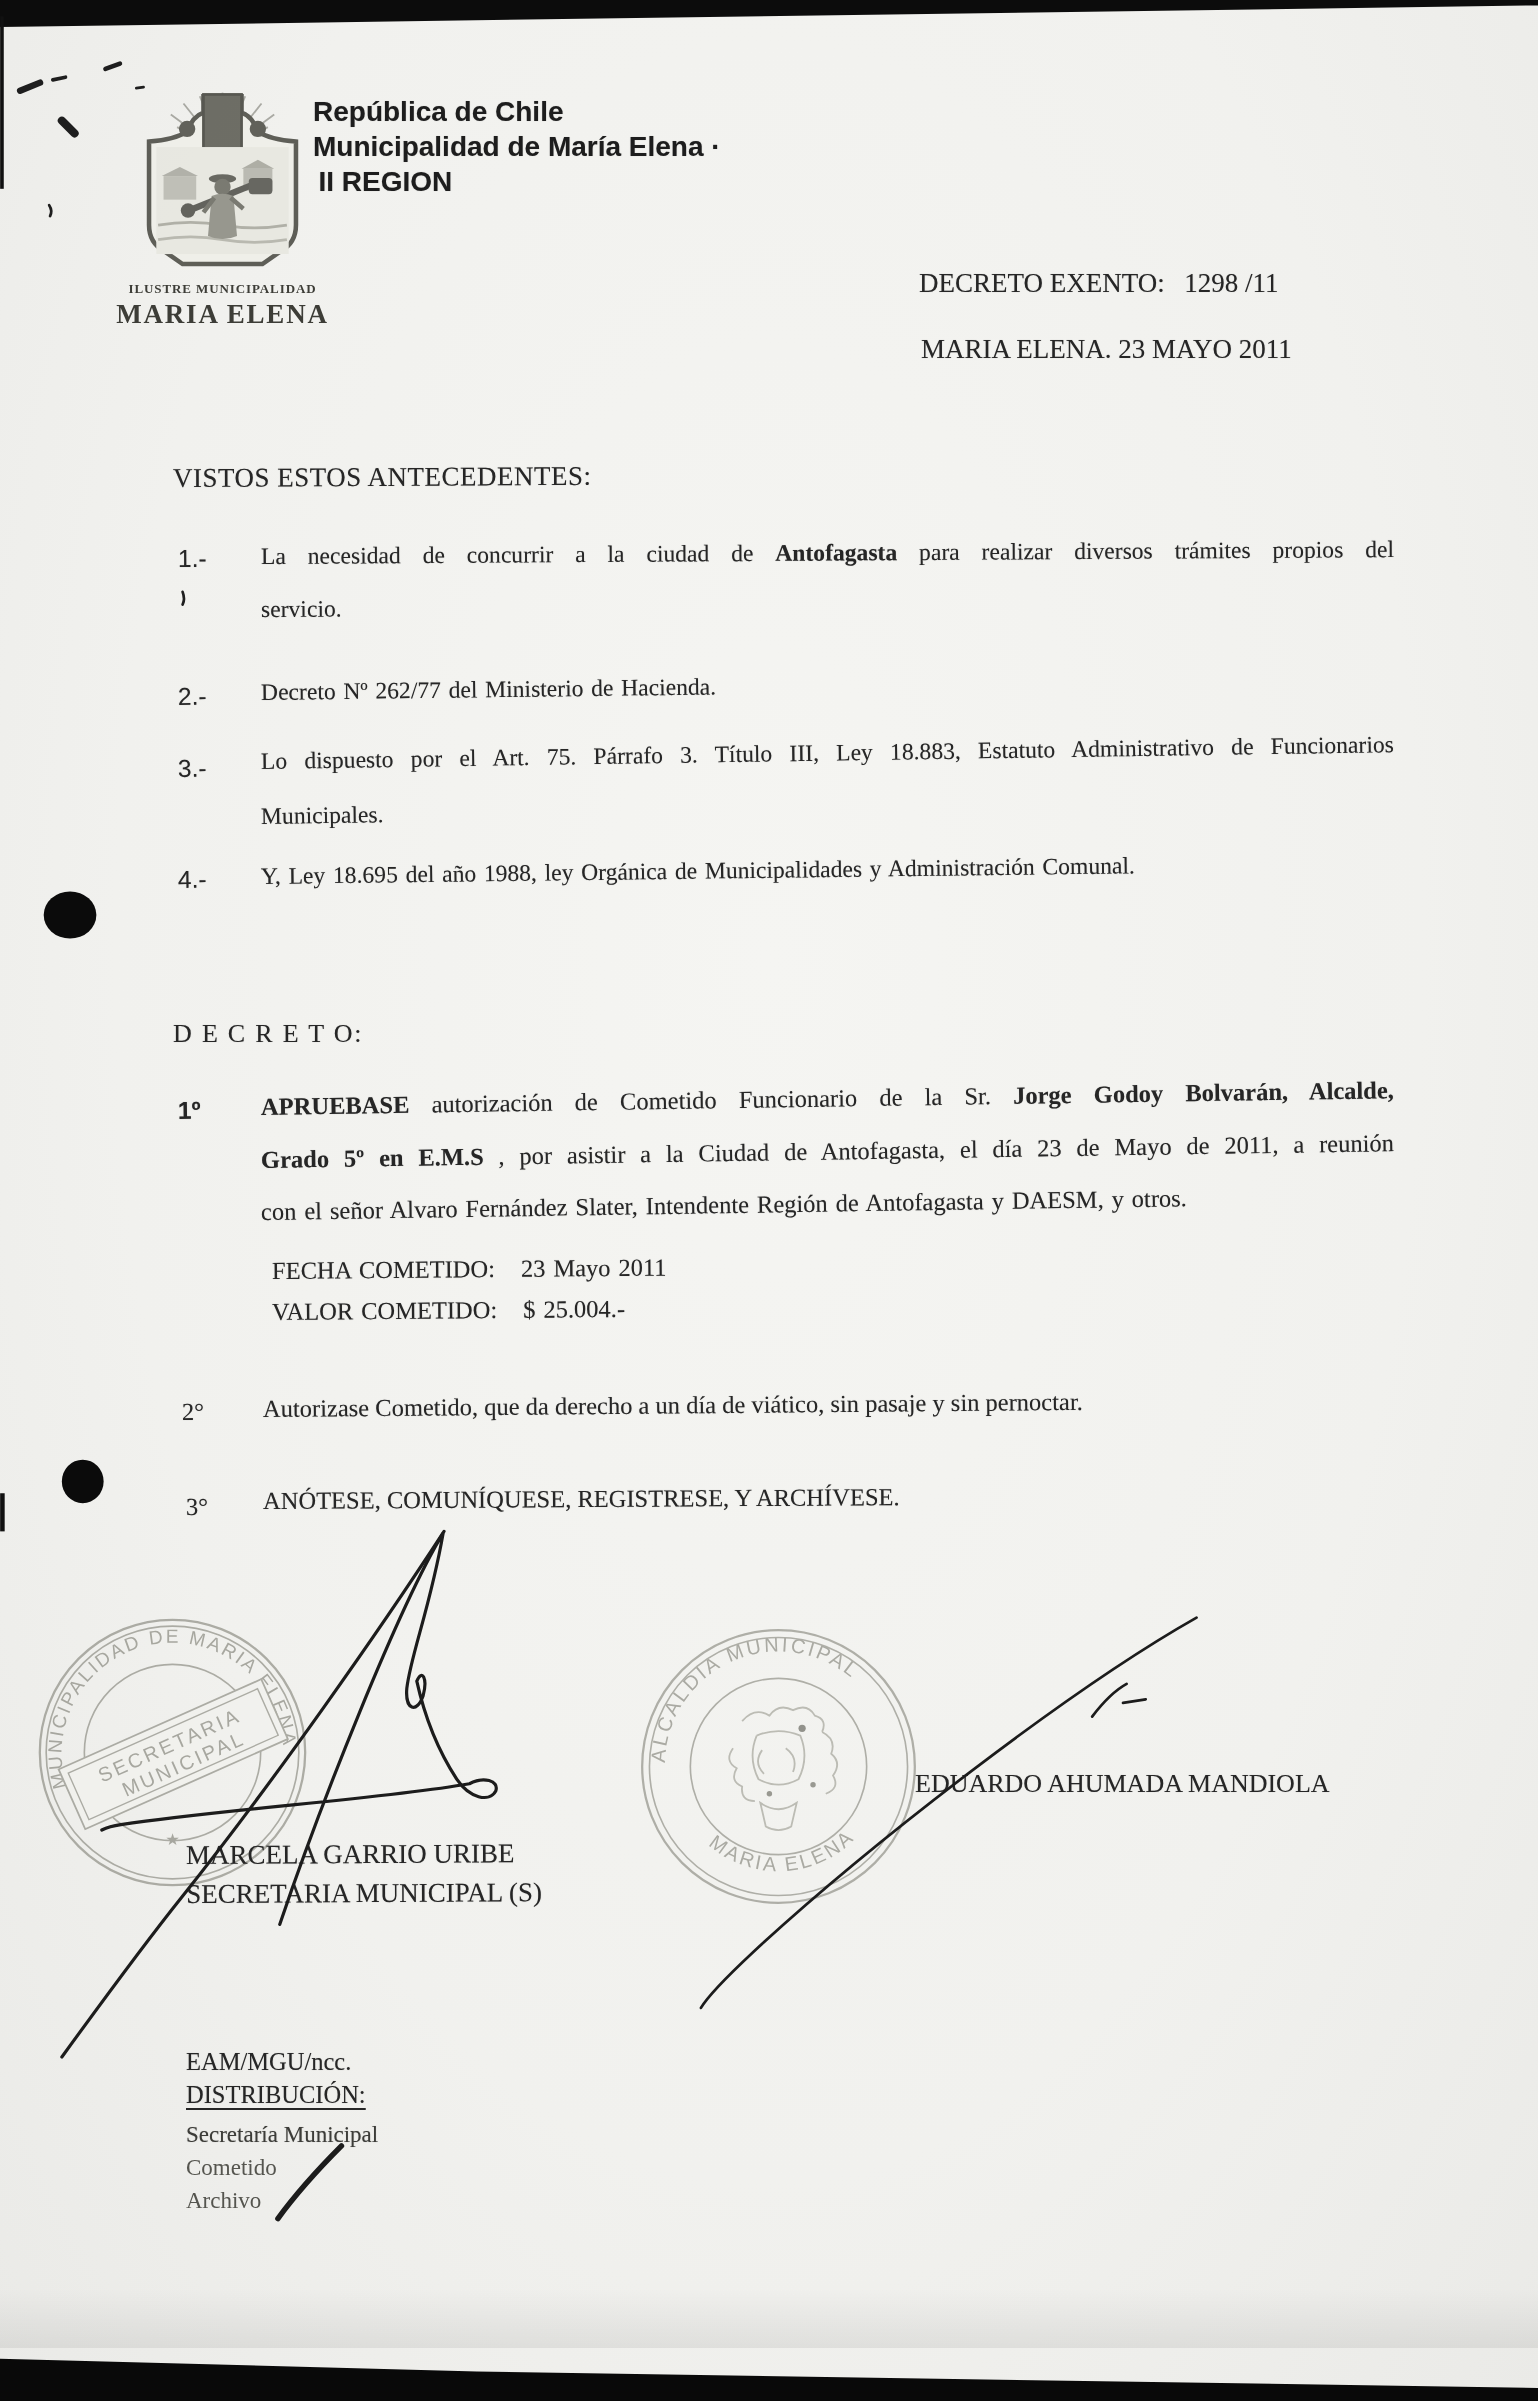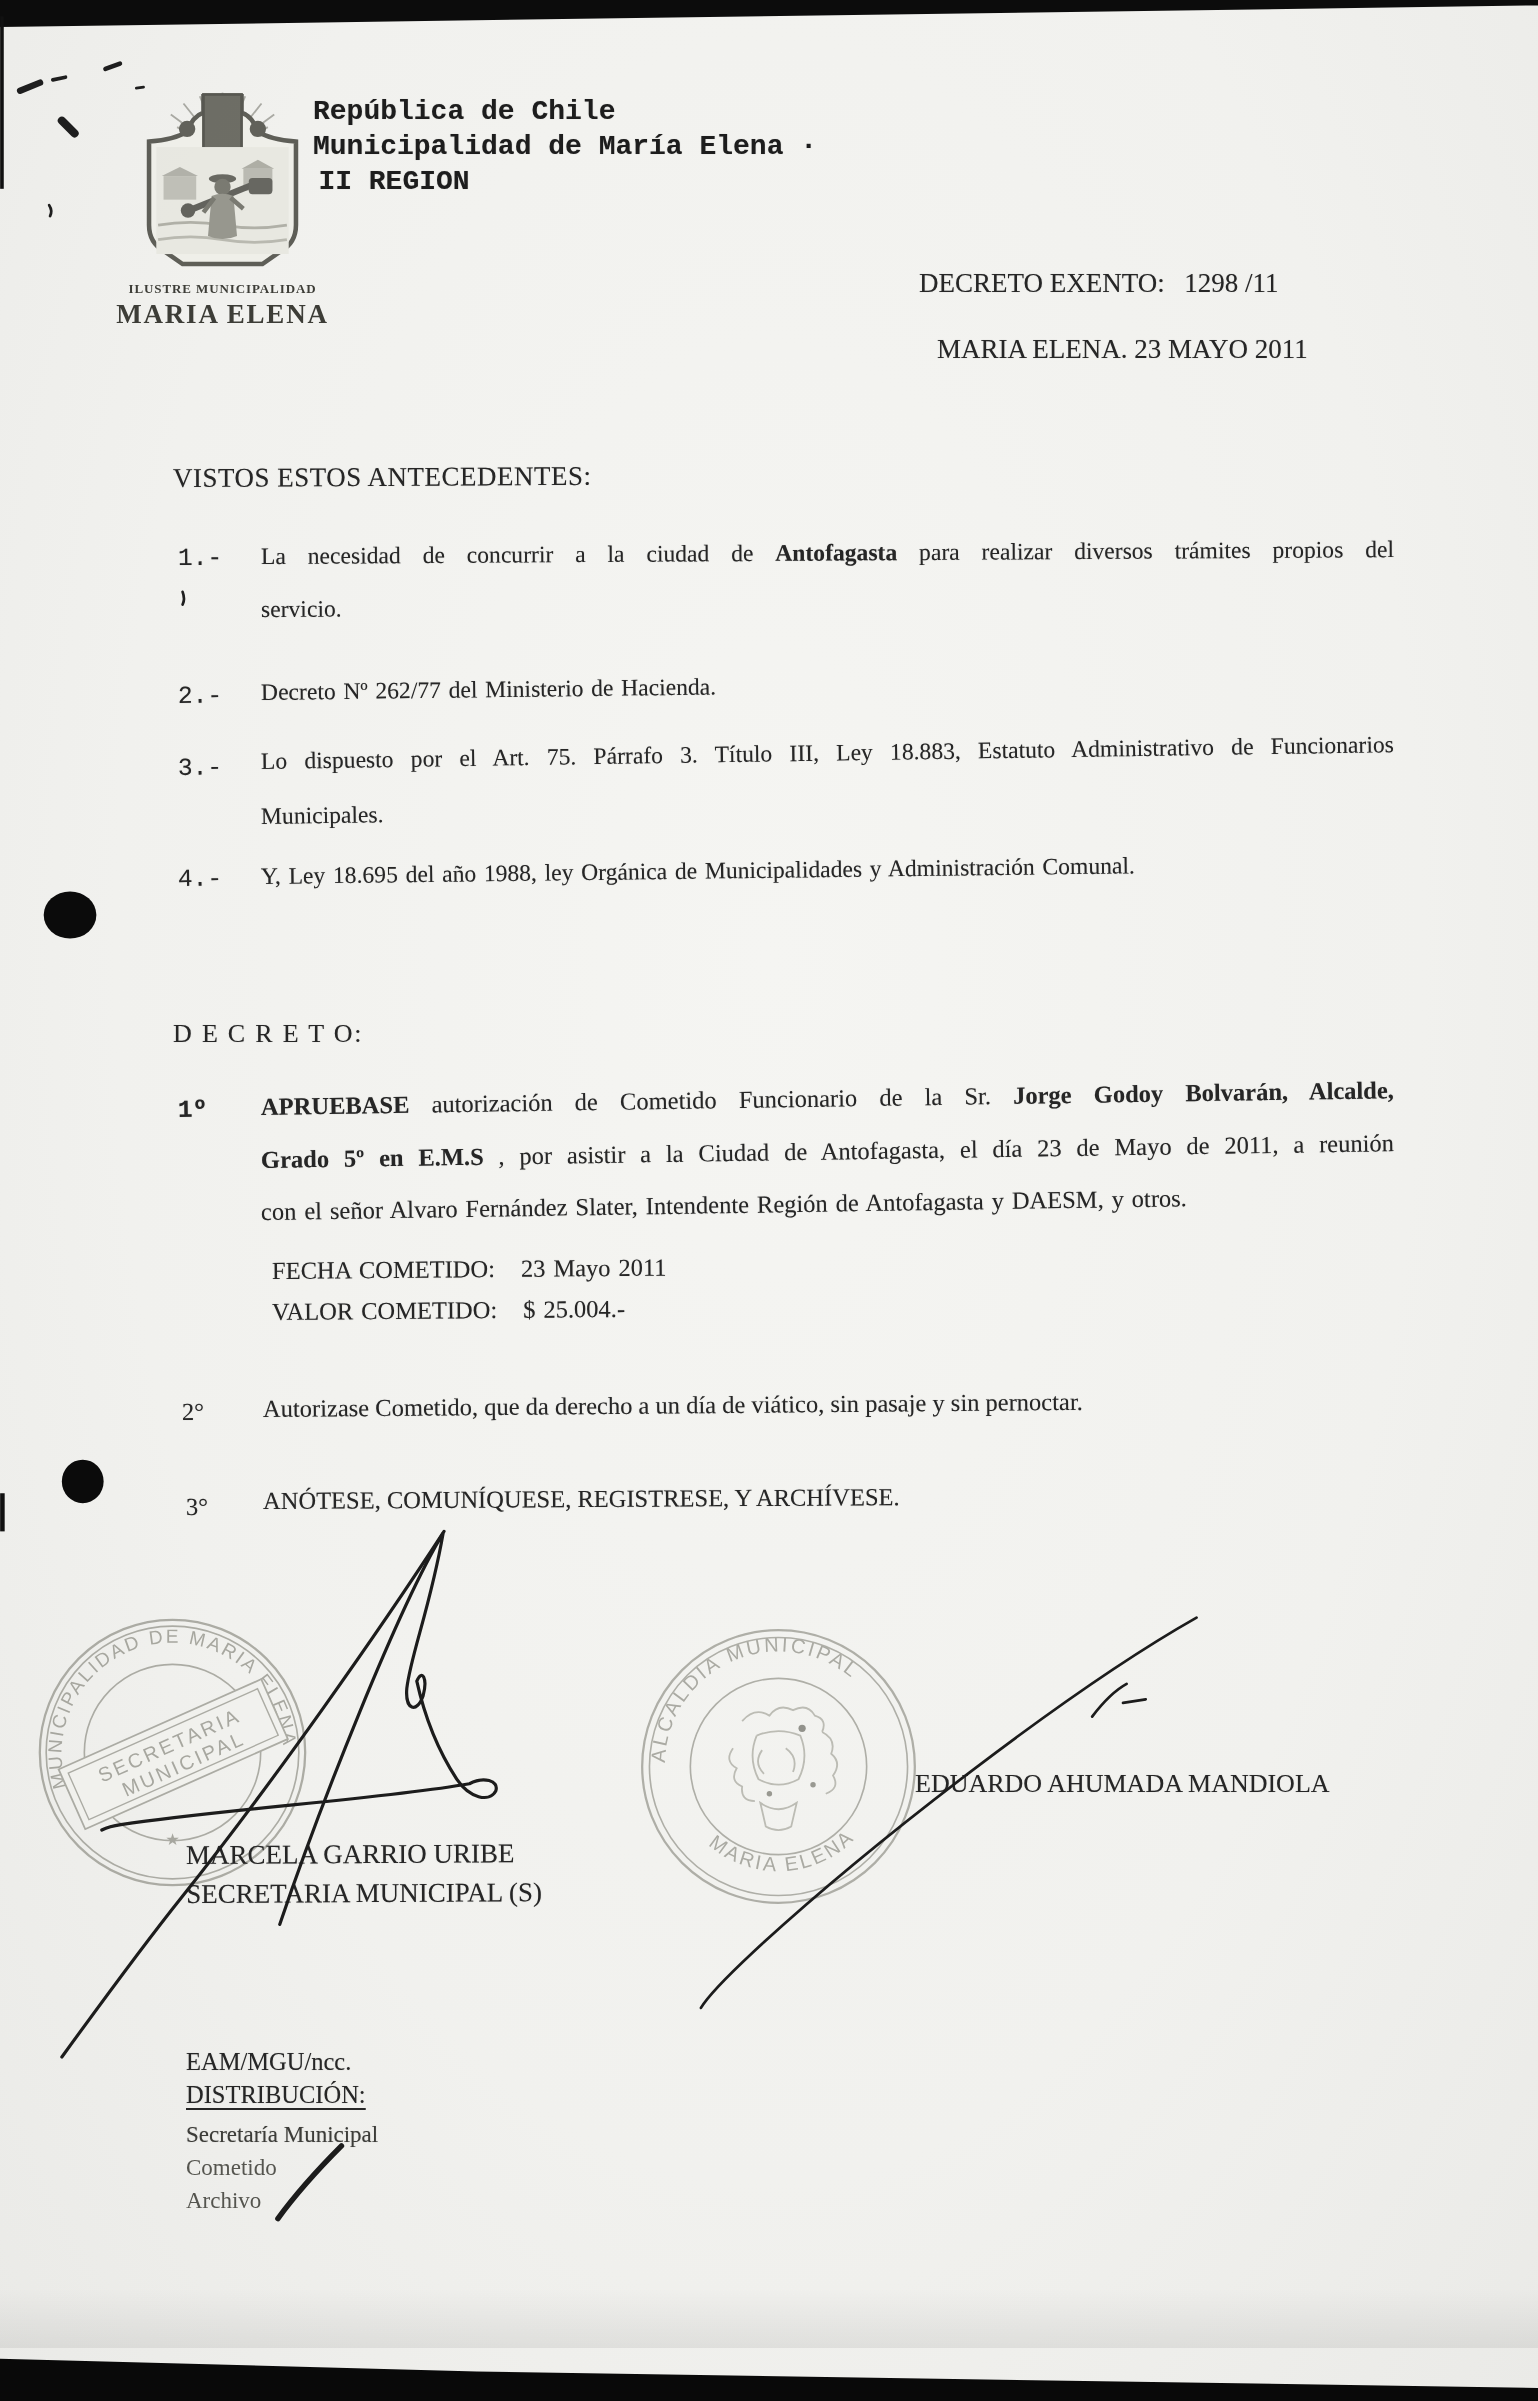--- a/index.html
+++ b/index.html
@@ -3,39 +3,39 @@
 <meta charset="utf-8">
 <style>
   html,body{margin:0;padding:0;background:#888;}
   .page{
     position:relative;width:1538px;height:2401px;overflow:hidden;
     background:radial-gradient(ellipse at 50% 40%, #f5f5f2 0%, #f1f1ee 60%, #eaeae7 100%);
     font-family:"Liberation Serif", "DejaVu Serif", serif;
   }
   .abs{position:absolute;}
   .ink{color:#262626;text-shadow:0 0 0.9px rgba(40,40,40,.35);}
-  .sans{font-family:Liberation Mono, monospace;}
+  .sans{font-family:Liberation Sans, sans-serif;}
   .serif{font-family:"Liberation Serif","DejaVu Serif",serif;}
 
   
   .topbar{left:0;top:0;width:1538px;height:29px;background:#0c0c0c;
     clip-path:polygon(0 0,100% 0,100% 5.4px,0 27px);}
   .bottomwedge{left:0;top:2347px;width:1538px;height:54px;background:#090909;
     clip-path:polygon(0 11.8px,31% 24.5px,100% 41px,100% 54px,0 54px);}
   .bottomshade{left:0;top:2288px;width:1538px;height:60px;
     background:linear-gradient(to bottom,rgba(0,0,0,0) 0%,rgba(0,0,0,.07) 100%);}
 
   
   .org{left:313px;top:94px;font-weight:bold;font-size:28px;line-height:35px;color:#1d1d1d;}
   .seal-caption{left:116px;top:281px;width:213px;text-align:center;color:#3d3d37;}
   .seal-caption .l1{font-size:13px;font-weight:bold;letter-spacing:0.9px;}
   .seal-caption .l2{font-size:27px;font-weight:bold;letter-spacing:1.8px;margin-top:1.8px;}
 
   .decree-line{left:919px;top:268px;font-size:27px;}
-  .place-date{left:921px;top:334px;font-size:27px;margin-left:16px;}
+  .place-date{left:921px;top:334px;font-size:27px;}
 
   .vistos-h{left:173px;top:463px;font-size:27px;letter-spacing:0.5px;transform:rotate(-.3deg);transform-origin:left center;}
 
   .num{position:absolute;font-size:24.5px;}
   .body-sans{font-size:23.6px;word-spacing:1.8px;}
   .body-serif{font-size:24.5px;}
   .just{text-align:justify;text-align-last:justify;}
   .w-col{width:1133px;}
   b,.b{font-weight:bold;}
 

